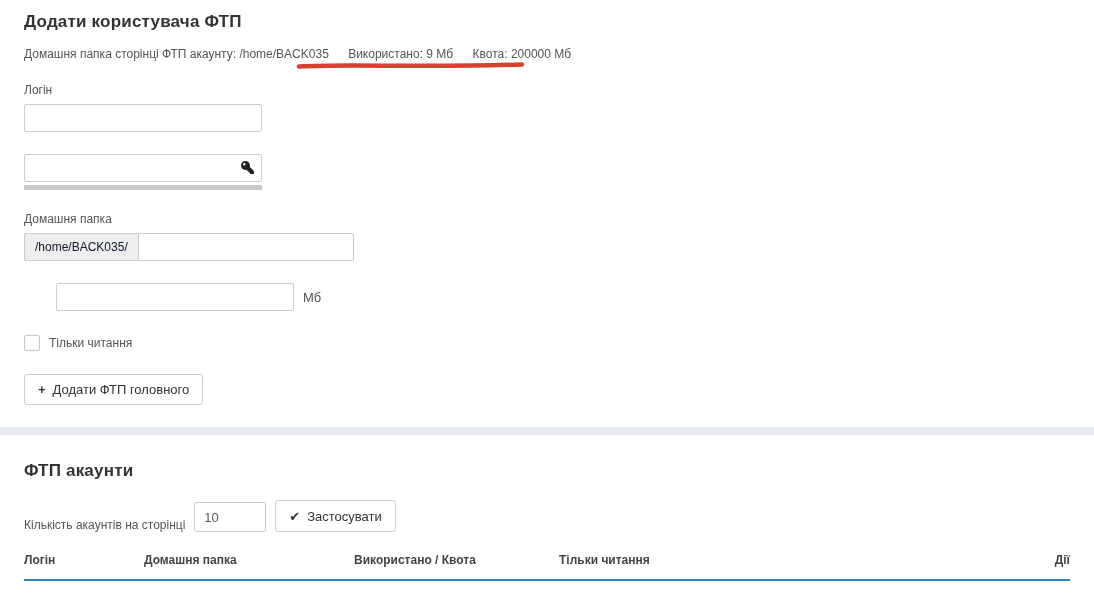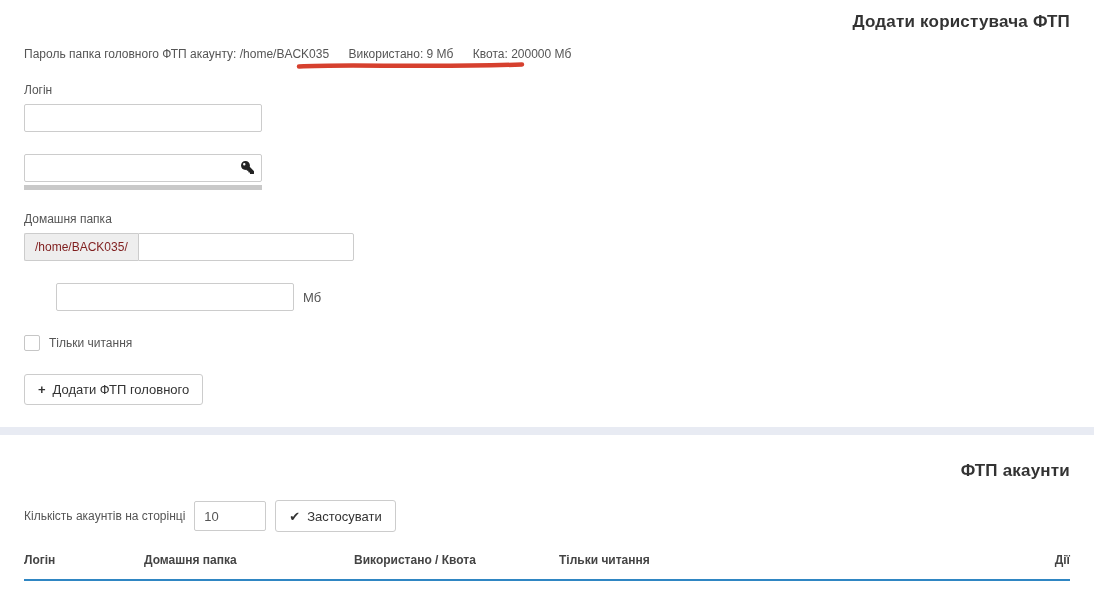--- a/index.html
+++ b/index.html
@@ -5,42 +5,42 @@
   * { box-sizing: border-box; }
   html,body { margin:0; padding:0; background:#fff; }
   body {
     width:1094px; height:607px; overflow:hidden;
     font-family:"Liberation Sans","DejaVu Sans",sans-serif;
     color:#333; font-size:12px;
   }
   .section { padding:0 24px; }
   .page-title {
     font-size:17px; font-weight:bold; color:#333;
-    margin:12px 0 0 0; letter-spacing:.2px;text-align:right;
+    margin:12px 0 0 0; letter-spacing:.2px;
   }
   
   .info-line { position:relative; margin-top:15px; font-size:12px; color:#555; }
   .info-part { margin-right:16px; }
   .info-underline { position:absolute; left:272px; top:13px; pointer-events:none; }
   
   .form-group { margin-top:22px; }
   .form-label { display:block; font-size:12px; color:#555; margin-bottom:7px; }
   .txt {
     width:238px; height:28px; border:1px solid #ccc; border-radius:2px;
     padding:0 8px; font-size:13px; color:#333; background:#fff; outline:none;
   }
   .pw-wrap { position:relative; width:238px; }
   .pw-wrap .txt { width:100%; padding-right:26px; }
   .pw-key { position:absolute; right:8px; top:7px; width:13px; height:13px; color:#222; }
   .strength-bar { width:238px; height:5px; background:#c9c9c9; margin-top:3px; }
   .input-group { display:flex; width:330px; }
   .ig-addon {
     background:#eee; border:1px solid #ccc; border-right:0;
     border-radius:2px 0 0 2px; padding:0 10px; display:flex; align-items:center;
-    font-size:12px; color:#7f1d1d; white-space:nowrap;
+    font-size:12px; color:#0f172a; white-space:nowrap;
   }
   .input-group .txt { flex:1; border-radius:0 2px 2px 0; width:auto; }
   .quota-row { display:flex; align-items:center;padding-left:32px; }
   .unit { margin-left:9px; font-size:13px; color:#555; }
   .q-icon {
     display:inline-flex; align-items:center; justify-content:center;
     width:14px; height:14px; border-radius:50%; background:#4d4d4d; color:#fff;
     font-size:10px; font-weight:bold; vertical-align:-2px; margin-left:4px;
   }
   .check-row { margin-top:24px; display:flex; align-items:center; }
@@ -54,21 +54,21 @@
     border:1px solid #ccc; border-radius:3px; padding:7px 13px;
     font-size:13px; color:#333; cursor:pointer;
     font-family:"Liberation Sans","DejaVu Sans",sans-serif;
   }
   .btn .b-icon { margin-right:7px; font-weight:bold; font-style:normal; }
   .submit-btn { margin-top:23px; }
   
   .divider { margin-top:22px; height:8px; background:#e8ebf3; width:1094px; }
   
   .accounts-title { margin-top:26px; }
-  .controls { margin-top:19px; display:flex; align-items:center; }
+  .controls { margin-top:19px; display:flex; align-items:flex-end; }
   .controls .ctl-label { color:#555; }
   .per-page-input {
     width:72px; height:30px; border:1px solid #ccc; border-radius:2px;
     margin-left:9px; padding:0 9px; font-size:13px; color:#555; outline:none;
   }
   .apply-btn { margin-left:9px; height:32px; }
   table { width:100%; border-collapse:collapse; margin-top:17px; }
   th {
     text-align:left; font-size:12px; color:#444; font-weight:bold;
     padding:4px 0 12px 0; border-bottom:2px solid #2f86c3;
@@ -80,21 +80,21 @@
   th:nth-child(5), td:nth-child(5) { text-align:right; }
 </style>
 </head>
 <body>
 
 <div class="section">
 
   <h1 class="page-title">Додати користувача ФТП</h1>
 
   <div class="info-line">
-    <span class="info-part"><span>Пароль папка головного ФТП акаунту:</span>
+    <span class="info-part"><span>Домашня папка сторінці ФТП акаунту:</span>
       <span>/home/BACK035</span></span>
     <span class="info-part">Використано: 9 Мб</span>
     <span class="info-part">Квота: 200000 Мб</span>
     <svg class="info-underline" width="230" height="11" viewBox="0 0 230 11">
       <path d="M3 6.5 C 55 3.5, 120 8, 226 4.5" stroke="#d6402e" stroke-width="4.5" fill="none" stroke-linecap="round"></path>
     </svg>
   </div>
 
   <div class="form-group">
     <label class="form-label">Логін</label>

